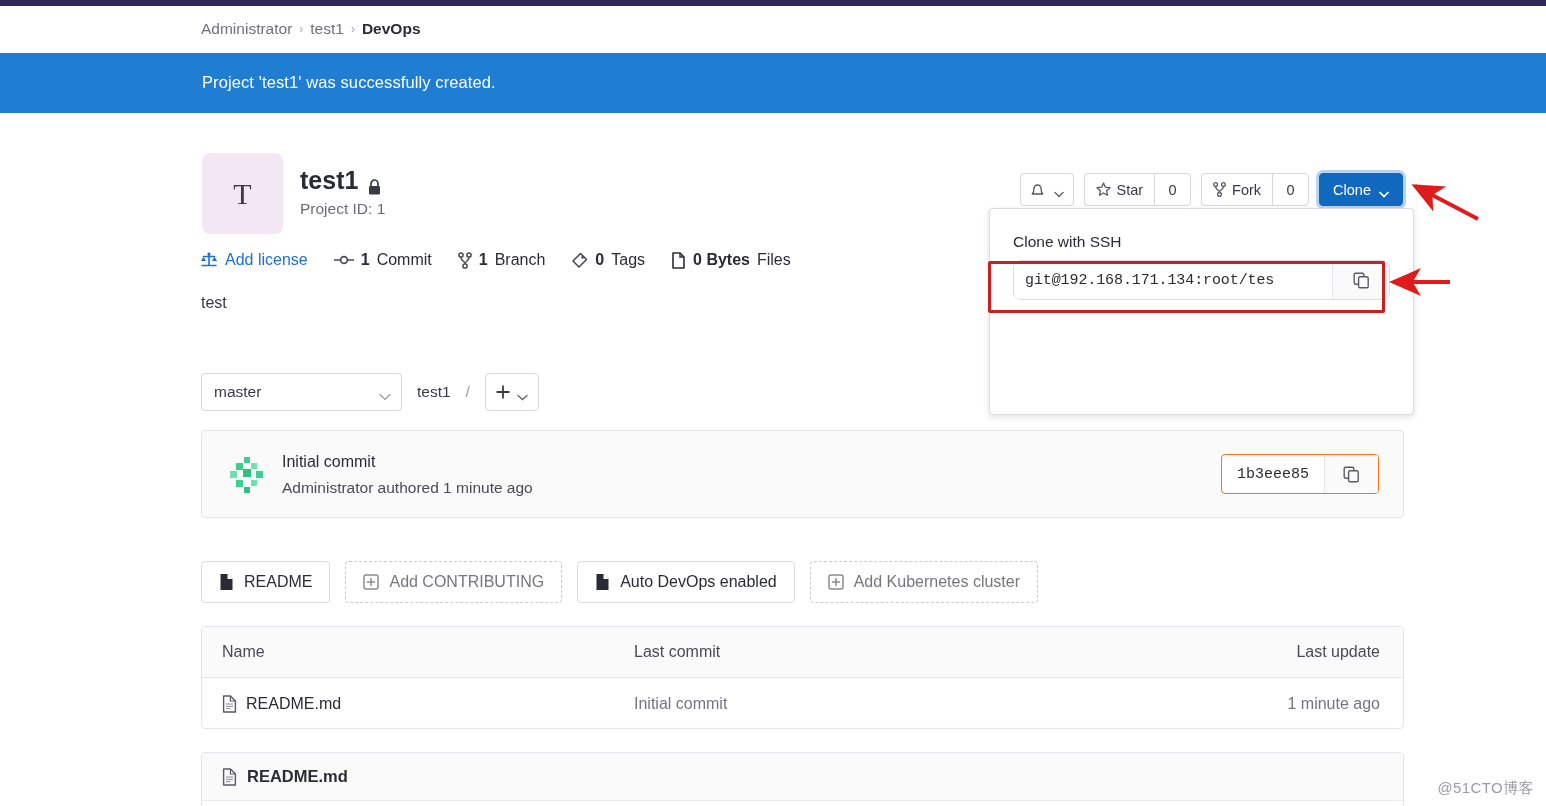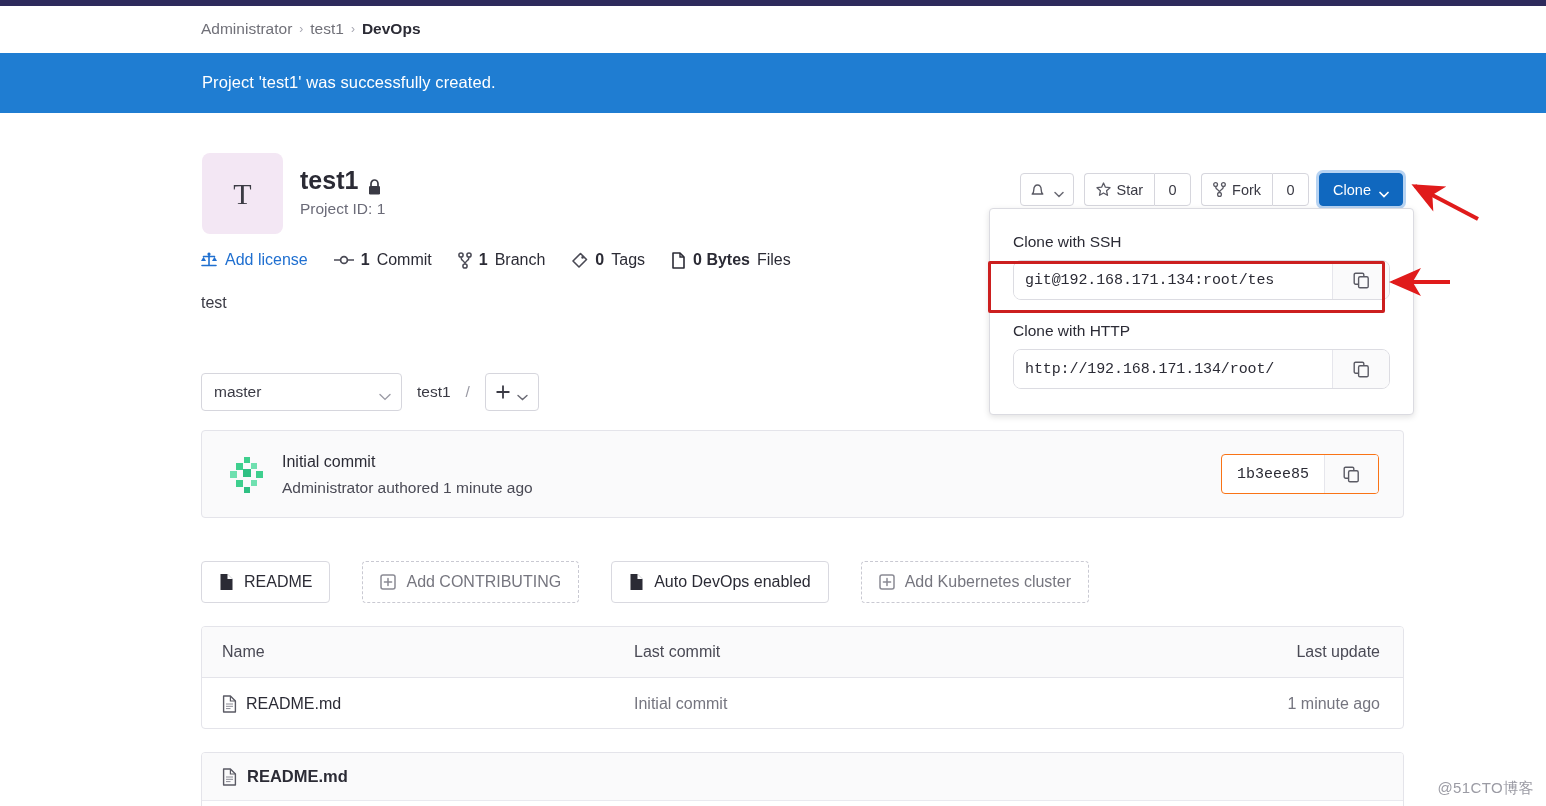--- a/index.html
+++ b/index.html
@@ -193,21 +193,21 @@
     font-family:"Liberation Mono", monospace; font-size:15px; color:#2b2b35;
   }
   .sha-copy {
     width:54px; background:#fafafb; border-left:1px solid #e6e6ec;
     display:flex; align-items:center; justify-content:center; cursor:pointer;
   }
 
   
   .file-actions {
     position:absolute; left:201px; top:561px;
-    display:flex; align-items:center; gap:32px;
+    display:flex; align-items:center; gap:15px;
   }
   .fa-btn {
     height:42px; padding:0 17px; border-radius:4px;
     display:flex; align-items:center; gap:10px;
     font-size:16px; background:#fff; cursor:pointer; white-space:nowrap;
   }
   .fa-btn.solid { border:1px solid #d9d9e0; color:#2b2b35; }
   .fa-btn.dashed { border:1px dashed #c9c9d2; color:#76767f; }
 
   
@@ -399,32 +399,20 @@
           </svg>
       </span>
     </div>
   </div>
 
   <div class="clone-panel">
     <div class="clone-sec ssh">
       <div class="clone-label">Clone with SSH</div>
       <div class="clone-input-wrap">
         <input class="clone-input" readonly="" value="git@192.168.171.134:root/tes" style="">
-        <div class="clone-copy">
-          <svg width="17" height="17" viewBox="0 0 17 17">
-            <rect x="1.2" y="1.2" width="9.6" height="11" rx="1.4" fill="none" stroke="#5a5a64" stroke-width="1.4"></rect>
-            <rect x="5.6" y="4.8" width="9.6" height="11" rx="1.4" fill="#fafafb" stroke="#5a5a64" stroke-width="1.4"></rect>
-          </svg>
-        </div>
-      </div>
-    </div>
-    <div class="clone-sec http">
-      <div class="clone-label">Clone with HTTP</div>
-      <div class="clone-input-wrap">
-        <input class="clone-input" readonly="" value="http://192.168.171.134/root/" style="">
         <div class="clone-copy">
           <svg width="17" height="17" viewBox="0 0 17 17">
             <rect x="1.2" y="1.2" width="9.6" height="11" rx="1.4" fill="none" stroke="#5a5a64" stroke-width="1.4"></rect>
             <rect x="5.6" y="4.8" width="9.6" height="11" rx="1.4" fill="#fafafb" stroke="#5a5a64" stroke-width="1.4"></rect>
           </svg>
         </div>
       </div>
     </div>
   </div>
 

